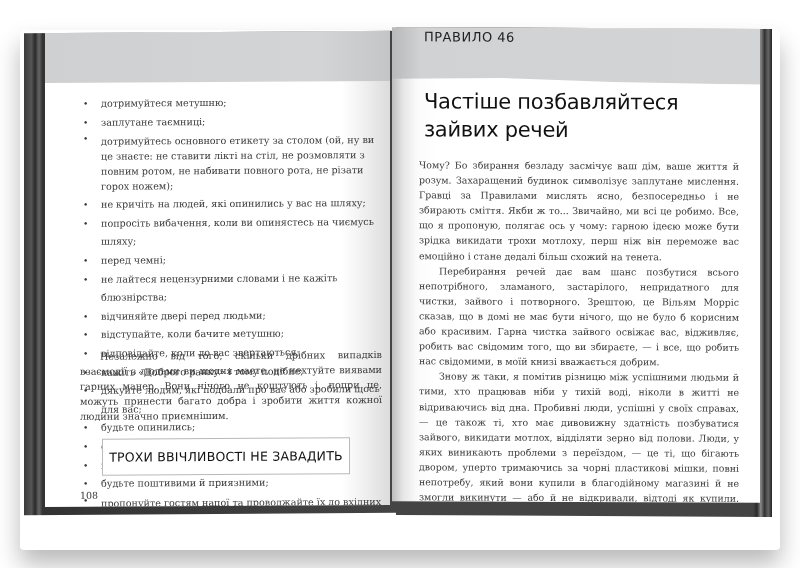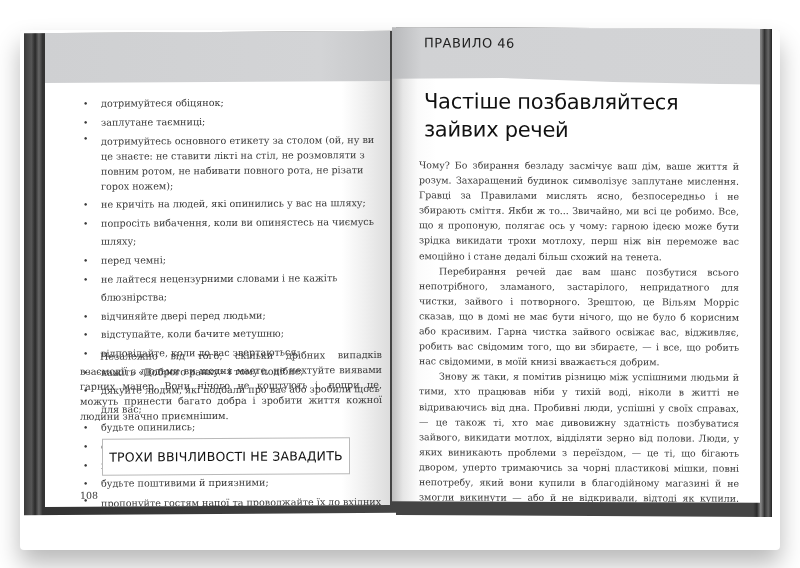--- a/index.html
+++ b/index.html
@@ -42,21 +42,21 @@
     position: absolute; left: 0; top: 0; width: 100%; height: 50px;
     background: linear-gradient(90deg, #cfd0d2 0%, #d3d4d6 80%, #c4c5c7 100%);
   }
   .band-right {
     position: absolute; left: 0; top: 0; width: 100%; height: 56px;
     background: linear-gradient(90deg, #b8b9bb 0%, #d1d2d4 8%, #d3d4d6 100%);
     clip-path: polygon(0 0, 100% 0, 100% 100%, 60% 96%, 30% 90%, 0 92%);
   }
 
   .rule-label {
-    position: absolute; left: 32px; top: 8px;
+    position: absolute; left: 32px; top: 2px;
     font-family: "DejaVu Sans", sans-serif; font-size: 13px; letter-spacing: 0.5px;
     color: #222;
   }
   .chapter-title {
     position: absolute; left: 32px; top: 60px; width: 320px;
     font-family: "DejaVu Sans", sans-serif; font-size: 21px; line-height: 28px;
     color: #111; font-weight: normal; letter-spacing: -0.3px;
   }
 
   .bullets {
@@ -101,21 +101,21 @@
 <body>
 
 <div class="shadow-bg"></div>
 <div class="stack-left"></div>
 <div class="stack-right"></div>
 
 <div class="page page-left">
   <div class="band-left"></div>
 
   <ul class="bullets">
-    <li><span class="b">•</span><span>дотримуйтеся обіцянок;</span></li>
+    <li><span class="b">•</span><span>дотримуйтеся метушню;</span></li>
     <li><span class="b">•</span><span>заплутане таємниці;</span></li>
     <li class="multi"><span class="b">•</span><span>дотримуйтесь основного етикету за столом (ой, ну ви це знаєте: не ставити лікті на стіл, не розмовляти з повним ротом, не набивати повного рота, не різати горох ножем);</span></li>
     <li><span class="b">•</span><span>не кричіть на людей, які опинились у вас на шляху;</span></li>
     <li><span class="b">•</span><span>попросіть вибачення, коли ви опинястесь на чиємусь шляху;</span></li>
     <li><span class="b">•</span><span>перед чемні;</span></li>
     <li><span class="b">•</span><span>не лайтеся нецензурними словами і не кажіть блюзнірства;</span></li>
     <li><span class="b">•</span><span>відчиняйте двері перед людьми;</span></li>
     <li><span class="b">•</span><span>відступайте, коли бачите метушню;</span></li>
     <li><span class="b">•</span><span>відповідайте, коли до вас звертаються;</span></li>
     <li><span class="b">•</span><span>кажіть «Доброго ранку» і тому подібне;</span></li>

